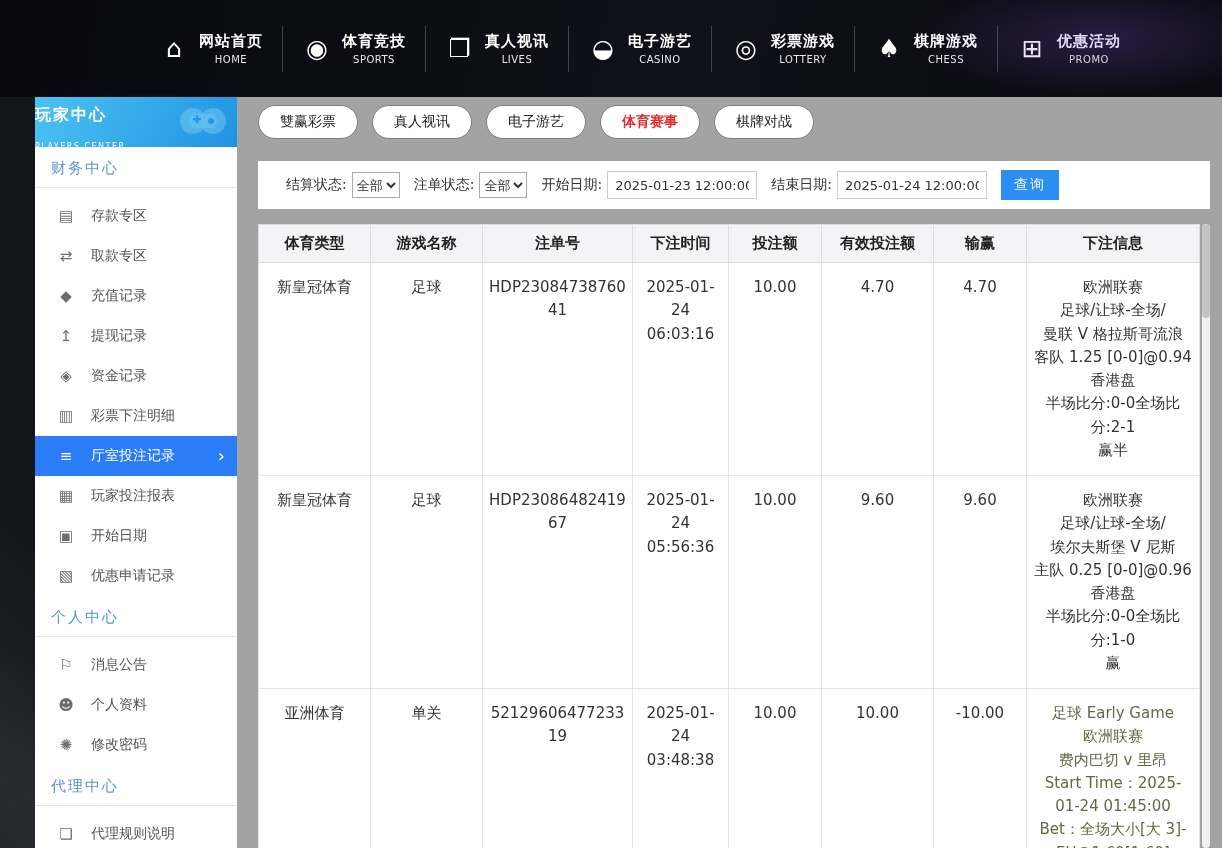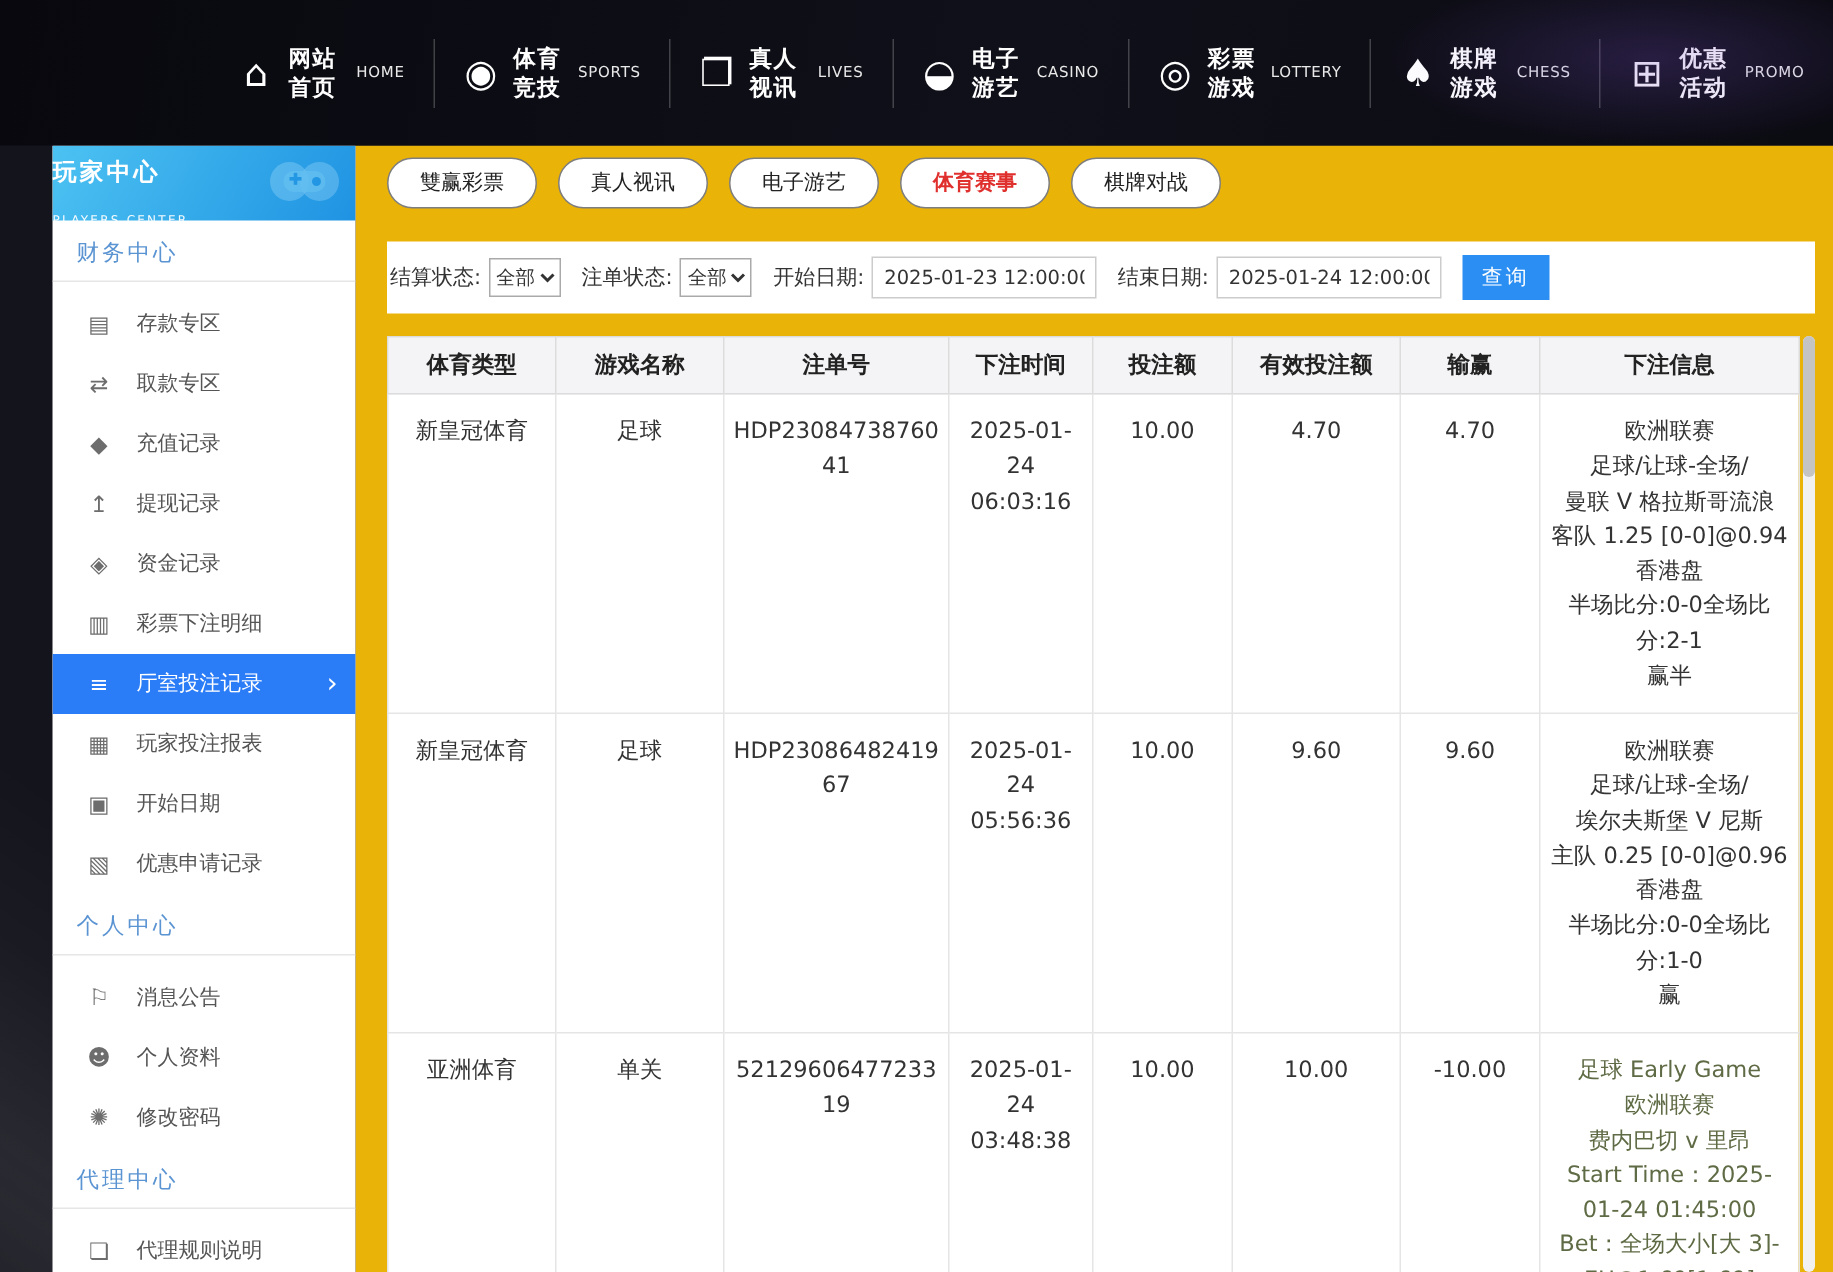--- a/index.html
+++ b/index.html
@@ -12,44 +12,44 @@
   .s1 { left:-80px; top:400px; width:420px; height:900px; }
   .s2 { left:60px; top:500px; width:300px; height:900px; opacity:.7; }
   .s3 { left:900px; top:-220px; width:500px; height:500px; transform:rotate(-65deg); opacity:.5; }
   .glow { position:absolute; right:0; top:0; width:300px; height:97px; background:radial-gradient(ellipse at 60% 40%, rgba(120,80,200,.25), transparent 70%); z-index:6; pointer-events:none; }
 
   
   .topnav { position:absolute; left:0; top:0; width:1222px; height:97px; background:linear-gradient(100deg,#08080e 0%, #10101a 55%, #0b0b12 100%); display:flex; align-items:center; padding-left:140px; z-index:5; }
   .nav-item { display:flex; align-items:center; gap:10px; height:46px; padding:0 19px; cursor:pointer; }
   .nav-item + .nav-item { border-left:1px solid rgba(255,255,255,.22); }
   .nav-icon { font-size:25px; color:#ffffff; width:30px; text-align:center; line-height:1; }
-  .nav-text { display:flex; flex-direction:row; align-items:center; gap:3px; }
+  .nav-text { display:flex; flex-direction:column; align-items:center; gap:3px; }
   .nav-zh { font-size:15px; font-weight:bold; color:#ffffff; letter-spacing:1px; }
   .nav-en { font-size:10px; color:#e8e8e8; letter-spacing:.5px; }
 
   
   .sidebar { position:absolute; left:35px; top:97px; width:202px; height:751px; background:#ffffff; z-index:4; overflow:hidden; }
   .sb-header { height:50px; background:linear-gradient(120deg,#4cc2f2 0%, #1f93e2 100%); color:#fff; padding:8px 0; position:relative; }
   .sb-title { font-size:16px; font-weight:bold; letter-spacing:2px; }
   .sb-sub { font-size:8px; letter-spacing:1.5px; margin-top:16px; opacity:.95; }
   .sb-deco { position:absolute; right:8px; top:4px; opacity:.55; }
   .section-title { font-size:15px; color:#5b94d2; padding:12px 16px 9px; border-bottom:1px solid #e6e6e6; margin-bottom:8px; letter-spacing:2px; }
   .sb-item { display:flex; align-items:center; height:40px; padding:0 12px 0 22px; gap:16px; font-size:14px; color:#555; cursor:pointer; }
   .sb-glyph { width:18px; text-align:center; font-size:15px; color:#6d6d6d; line-height:1; }
   .sb-item.active { background:#2a7cf7; color:#ffffff; }
   .sb-item.active .sb-glyph { color:#ffffff; }
   .sb-chev { margin-left:auto; font-size:18px; color:#fff; line-height:1; }
 
   
-  .content { position:absolute; left:237px; top:97px; width:985px; height:751px; background:#eab308; padding:8px 0 0 21px; z-index:3; }
+  .content { position:absolute; left:237px; top:97px; width:985px; height:751px; background:#a3a3a3; padding:8px 0 0 21px; z-index:3; }
   .tabs { display:flex; gap:14px; margin-bottom:22px; height:34px; }
   .pill { display:flex; align-items:center; height:34px; padding:0 21px; border:1px solid #7e7e7e; border-radius:18px; background:#fff; font-size:14px; color:#222; cursor:pointer; white-space:nowrap; }
   .pill.active { color:#e0302e; font-weight:bold; }
 
-  .filterbar { width:952px; height:48px; background:#ffffff; display:flex; align-items:center; padding:0 2px; font-size:14px; color:#333; margin-bottom:15px; }
+  .filterbar { width:952px; height:48px; background:#ffffff; display:flex; align-items:center; padding:0 28px; font-size:14px; color:#333; margin-bottom:15px; }
   .flabel { margin-right:5px; white-space:nowrap; }
   .fgroup { display:flex; align-items:center; margin-right:14px; }
   select.fsel { height:26px; border:1px solid #aaa; background:#fff; font-size:13px; color:#333; font-family:inherit; }
   input.fdate { width:150px; height:28px; border:1px solid #ccc; font-size:13px; color:#333; padding:0 7px; font-family:inherit; }
   .btn-search { height:30px; padding:0 13px; background:#2b8ef3; border:none; border-radius:0; color:#fff; font-size:14px; cursor:pointer; font-family:inherit; letter-spacing:2px; }
 
   
   .table-wrap { width:941px; background:#fff; }
   table.bets { width:941px; border-collapse:collapse; table-layout:fixed; }
   .bets th { height:38px; background:#f4f4f6; border:1px solid #dcdcdc; font-size:15px; color:#222; font-weight:bold; text-align:center;margin-left:48px; }

